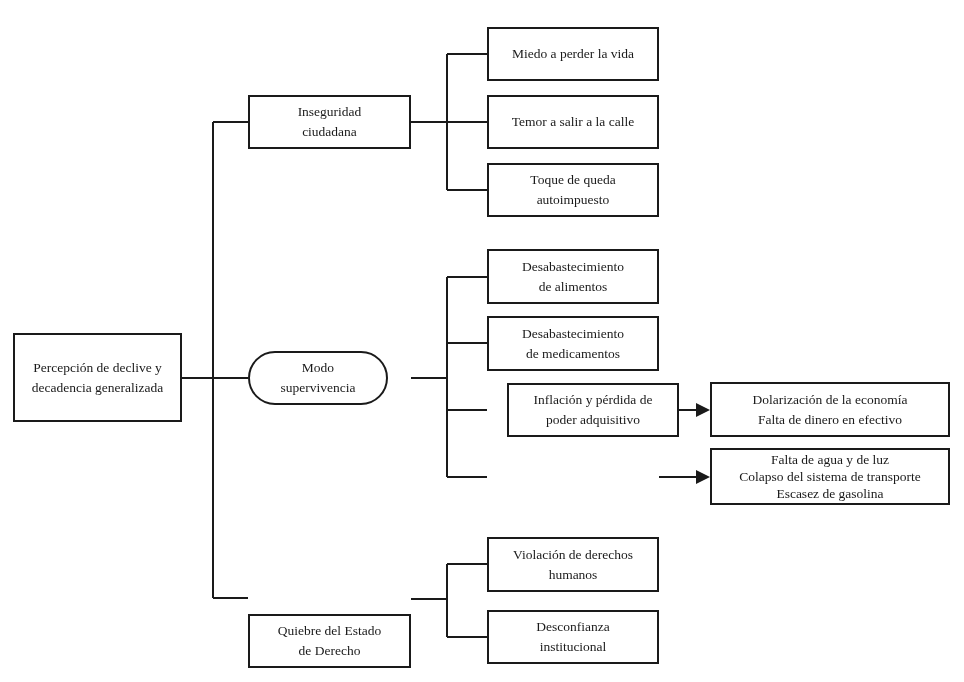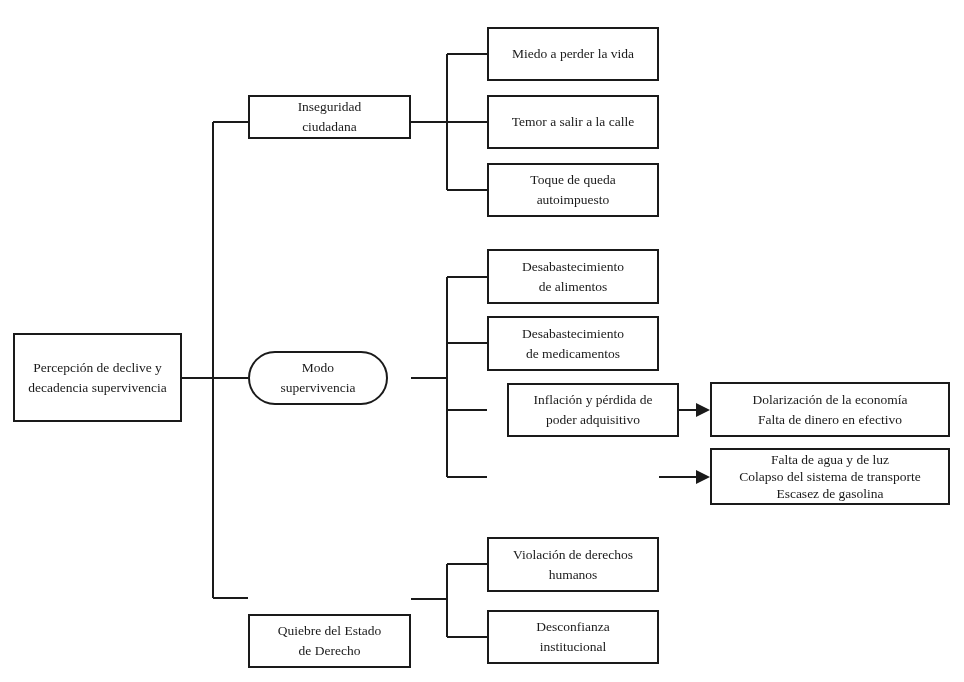--- a/index.html
+++ b/index.html
@@ -37,21 +37,21 @@
     padding: 2px 6px;
   }
   .node span {
     white-space: pre-line;
   }
   .node.tight {
     line-height: 17px;
   }
   
   #n-root          { left: 13px;  top: 333px; width: 169px; height: 89px; }
-  #n-inseguridad   { left: 248px; top: 95px;  width: 163px; height: 44px; }
+  #n-inseguridad   { left: 248px; top: 95px;  width: 163px; height: 54px; }
   #n-modo          { left: 248px; top: 351px; width: 140px; height: 54px; border-radius: 27px; }
   #n-quiebre       { left: 248px; top: 572px; width: 163px; height: 54px; margin-top: 42px; }
   #n-miedo         { left: 487px; top: 27px;  width: 172px; height: 54px; text-align: center; }
   #n-temor         { left: 487px; top: 95px;  width: 172px; height: 54px; text-align: right; }
   #n-toque         { left: 487px; top: 163px; width: 172px; height: 54px; }
   #n-alimentos     { left: 487px; top: 249px; width: 172px; height: 55px; }
   #n-medicamentos  { left: 487px; top: 316px; width: 172px; height: 55px; }
   #n-inflacion     { left: 487px; top: 383px; width: 172px; height: 54px; margin-left: 20px; }
   #n-colapso       { left: 487px; top: 450px; width: 172px; height: 55px; }
   #n-violacion     { left: 487px; top: 537px; width: 172px; height: 55px; }
@@ -94,21 +94,21 @@
       <path d="M659,477 H698"></path>
     </g>
     <g fill="#1a1a1a" stroke="none" shape-rendering="auto">
       <polygon points="696,403 710,410 696,417"></polygon>
       <polygon points="696,470 710,477 696,484"></polygon>
     </g>
   </svg>
 
   <div class="node" id="n-root">
     <span>Percepción de declive y
-decadencia supervivencia</span>
+decadencia generalizada</span>
   </div>
 
   <div class="node" id="n-inseguridad">
     <span>Inseguridad
 ciudadana</span>
   </div>
 
   <div class="node" id="n-modo">
     <span>Modo
 supervivencia</span>

